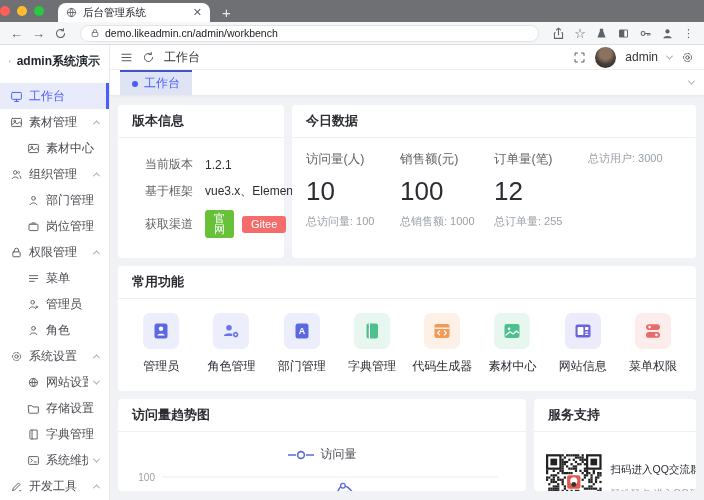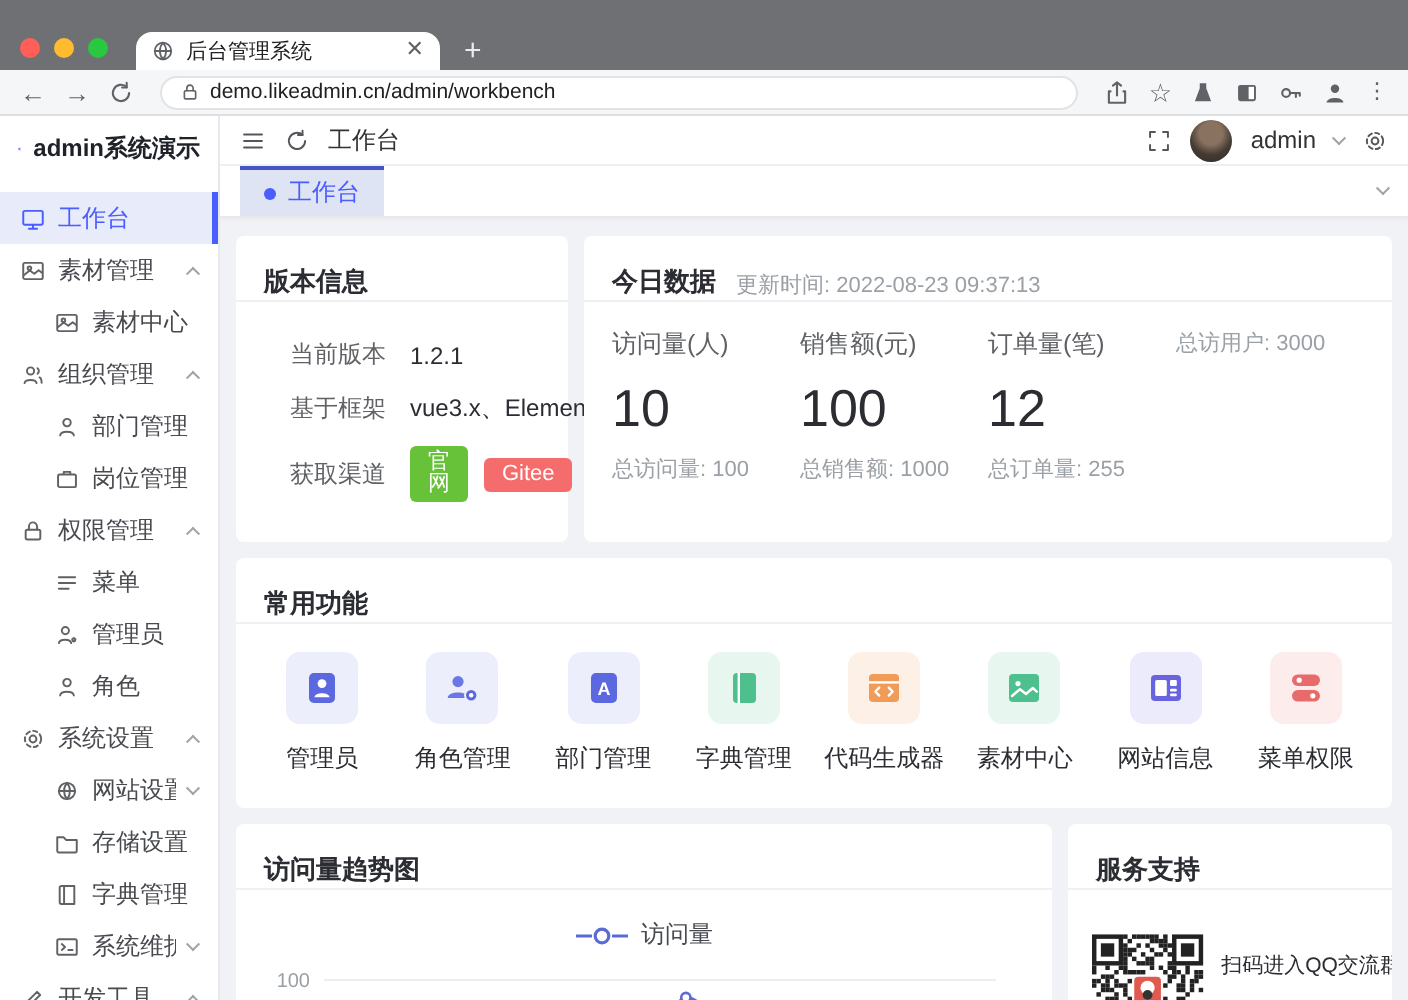--- a/index.html
+++ b/index.html
@@ -2,21 +2,21 @@
 <html><head>
 <meta charset="utf-8">
 <style>
   *{box-sizing:border-box;margin:0;padding:0}
   html,body{width:704px;height:500px;overflow:hidden}
   body{font-family:"Liberation Sans","DejaVu Sans",sans-serif;font-size:12px;color:#333;background:#f0f2f6}
   svg{display:block}
   .ic{width:13px;height:13px;fill:none;stroke:#606266;stroke-width:1.2;stroke-linecap:round;stroke-linejoin:round;flex-shrink:0}
 
   
-  .tabstrip{height:35px;background:#6e7074;display:flex;align-items:flex-end;padding-left:10px}
+  .tabstrip{height:22px;background:#6e7074;display:flex;align-items:flex-end;}
   .lights{display:flex;gap:7px;align-items:center;height:22px;margin-right:14px}
   .light{width:10px;height:10px;border-radius:50%}
   .l-red{background:#ff5f57}.l-yellow{background:#febc2e}.l-green{background:#28c840}
   .btab{height:19px;width:152px;background:#fff;border-radius:8px 8px 0 0;display:flex;align-items:center;gap:6px;padding:0 8px;font-size:10.5px;color:#202124}
   .btab .title{flex:1;white-space:nowrap;overflow:hidden}
   .tab-close{color:#5f6368;font-size:11px;line-height:1}
   .newtab{color:#ececec;font-size:15px;margin:0 0 2px 12px;line-height:1}
   .toolbar{height:23px;background:#f5f6f7;border-bottom:1px solid #dddfe2;display:flex;align-items:center;padding:0 10px;gap:9px}
   .barrow{color:#5f6368;font-size:13px;line-height:1}
   .omnibox{flex:1;height:17px;background:#fff;border:1px solid #e2e3e6;border-radius:9px;display:flex;align-items:center;gap:5px;padding:0 9px;font-size:10.5px;color:#202124;margin:0 4px}
@@ -49,21 +49,21 @@
   .uname{color:#333}
   .tagbar{height:26px;background:#fff;display:flex;align-items:stretch;padding:0 10px 0 10px;border-bottom:1px solid #e9e9ec;box-shadow:0 1px 2px rgba(0,0,0,.03)}
   .tag{background:#dfe4f5;border-top:2px solid #4355c4;display:flex;align-items:center;gap:6px;padding:0 12px;color:#4a5dff;font-size:12px}
   .tag-dot{width:6px;height:6px;border-radius:50%;background:#4a5dff}
   .tagbar .chev{align-self:center;margin-left:auto}
 
   
   .content{flex:1;padding:9px 8px;display:flex;flex-direction:column;gap:8px;overflow:hidden}
   .row{display:flex;gap:8px}
   .card{background:#fff;border-radius:4px}
-  .card-h{display:flex;align-items:flex-end;gap:10px;padding:0 14px;height:33px;border-bottom:1px solid #f0f0f3;font-size:13px;color:#2b2d33;font-weight:700}
+  .card-h{display:flex;align-items:center;gap:10px;padding:0 14px;height:33px;border-bottom:1px solid #f0f0f3;font-size:13px;color:#2b2d33;font-weight:700}
   .updated{font-size:11px;color:#9aa0a6;font-weight:400}
 
   .vcard{width:166px;flex-shrink:0}
   .vbody{padding:8px 14px 10px}
   .vrow{display:flex;align-items:center;margin:10px 13px;gap:8px}
   .vlabel{color:#606266;width:52px;flex-shrink:0}
   .vval{color:#2b2d33;white-space:nowrap}
   .btn{display:inline-block;border-radius:3px;color:#fff;font-size:11px;padding:3px 9px;line-height:1;cursor:pointer}
   .btn.green{background:#67c23a}.btn.red{background:#f56c6c}
 
@@ -336,21 +336,20 @@
               <span class="vlabel">获取渠道</span>
               <span class="btn green">官网</span>
               <span class="btn red">Gitee</span>
             </div>
           </div>
         </div>
 
         <div class="card tcard">
           <div class="card-h">
             <span>今日数据</span>
-            <span class="updated">更新时间: 2022-08-23 09:37:13</span>
           </div>
           <div class="stats">
             <div class="stat">
               <div class="stat-label">访问量(人)</div>
               <div class="stat-value">10</div>
               <div class="stat-total">总访问量: 100</div>
             </div>
             <div class="stat">
               <div class="stat-label">销售额(元)</div>
               <div class="stat-value">100</div>

